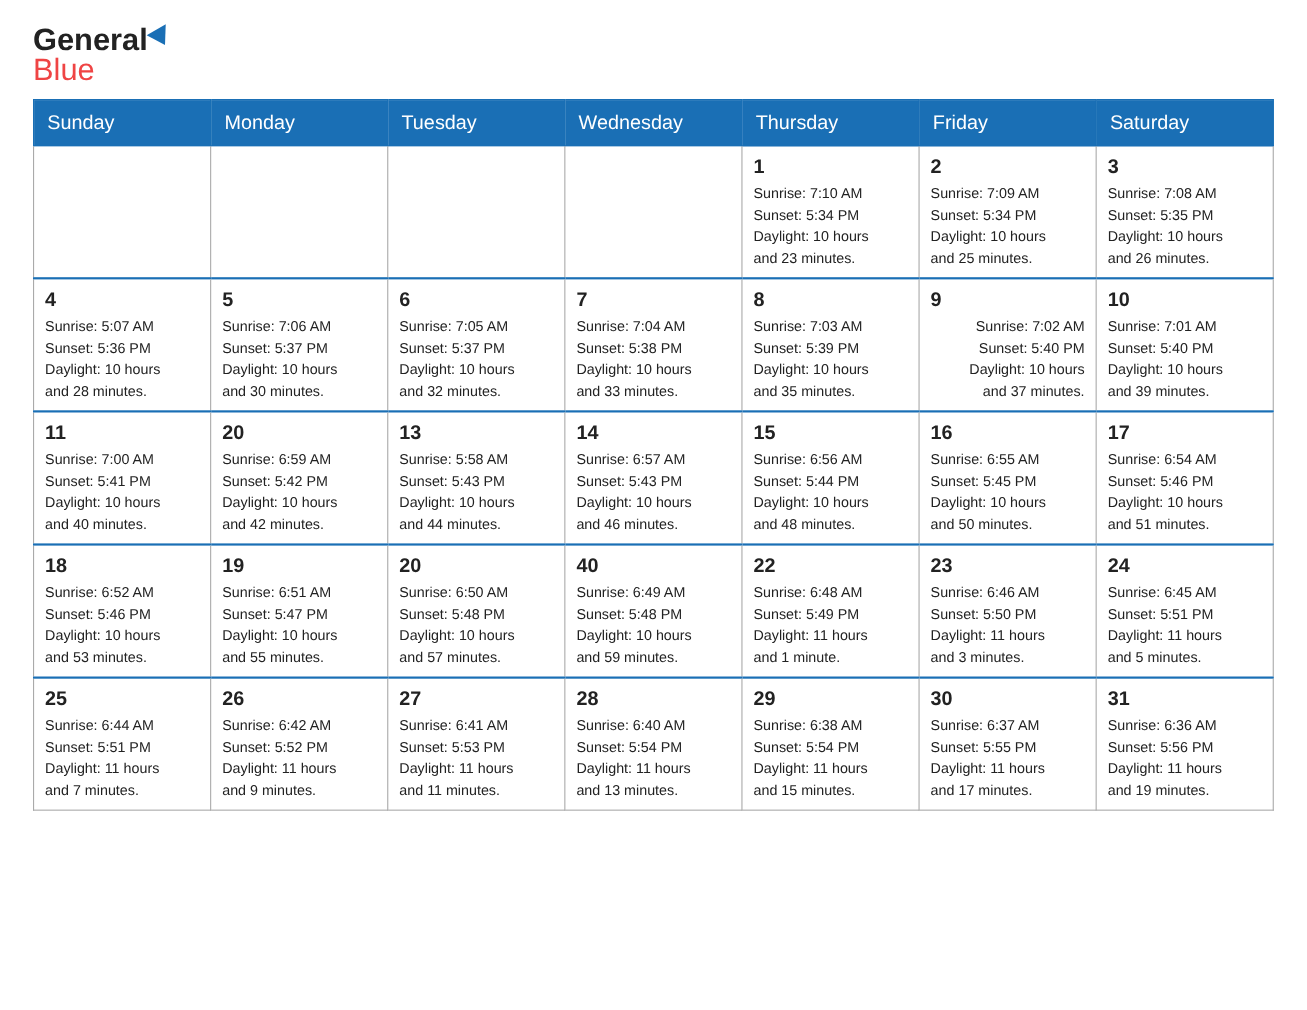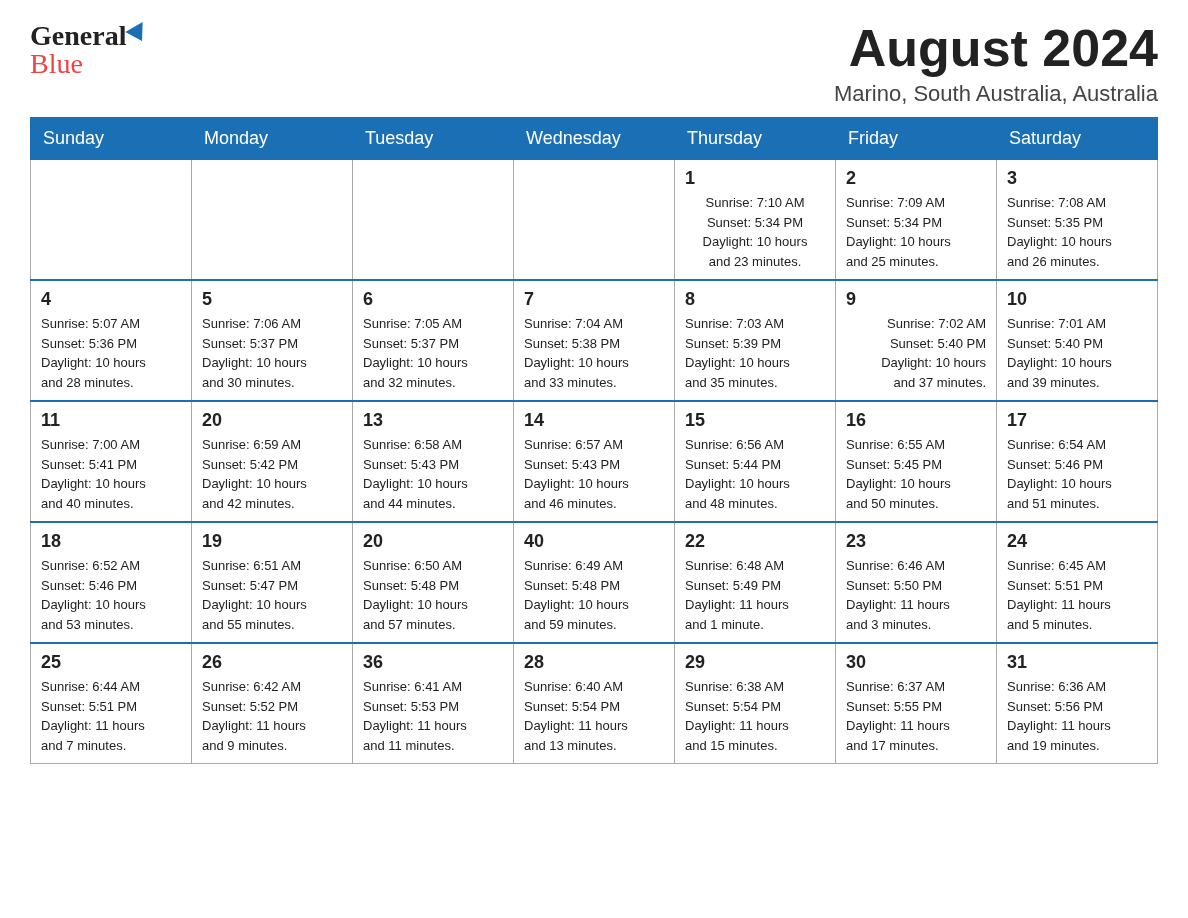--- a/index.html
+++ b/index.html
@@ -14,21 +14,20 @@
     .header-area {
       display: flex;
       justify-content: space-between;
       align-items: flex-start;
       margin-bottom: 10px;
     }
     .logo-area {
       display: flex;
       flex-direction: column;
       align-items: flex-start;
-      font-family: Liberation Serif, serif;
     }
     .logo-text {
       font-size: 28px;
       font-weight: bold;
       color: #222;
       display: flex;
       align-items: center;
       gap: 0;
     }
     .logo-general { color: #222; font-size: 28px; }
@@ -104,24 +103,20 @@
 
 <div class="header-area">
   <div class="logo-area">
     <div class="logo-text">
       <span class="logo-general">General</span>
         <span class="logo-triangle"></span>
     </div>
     <div style="margin-top:-4px;">
       <span class="logo-blue">Blue</span>
     </div>
-  </div>
-  <div class="title-area">
-    <div class="month-title">August 2024</div>
-    <div class="location-title">Marino, South Australia, Australia</div>
   </div>
 </div>
 
 <table class="calendar-table">
   <thead>
     <tr>
       <th>Sunday</th>
       <th>Monday</th>
       <th>Tuesday</th>
       <th>Wednesday</th>
@@ -131,21 +126,21 @@
     </tr>
   </thead>
   <tbody id="calendar-body">
   <tr>
         <td class="empty-cell"></td>
         <td class="empty-cell"></td>
         <td class="empty-cell"></td>
         <td class="empty-cell"></td>
         <td>
           <span class="day-number">1</span>
-          <div class="day-info" style="white-space: pre-line; text-align: center;">Sunrise: 7:10 AM
+          <div class="day-info" style="white-space: pre-line;">Sunrise: 7:10 AM
 Sunset: 5:34 PM
 Daylight: 10 hours
 and 23 minutes.</div>
         </td>
         <td>
           <span class="day-number">2</span>
           <div class="day-info" style="white-space: pre-line;">Sunrise: 7:09 AM
 Sunset: 5:34 PM
 Daylight: 10 hours
 and 25 minutes.</div>
@@ -219,21 +214,21 @@
         </td>
         <td>
           <span class="day-number">20</span>
           <div class="day-info" style="white-space: pre-line;">Sunrise: 6:59 AM
 Sunset: 5:42 PM
 Daylight: 10 hours
 and 42 minutes.</div>
         </td>
         <td>
           <span class="day-number">13</span>
-          <div class="day-info" style="white-space: pre-line;">Sunrise: 6:58 AM
+          <div class="day-info" style="white-space: pre-line;">Sunrise: 5:58 AM
 Sunset: 5:43 PM
 Daylight: 10 hours
 and 44 minutes.</div>
         </td>
         <td>
           <span class="day-number">14</span>
           <div class="day-info" style="white-space: pre-line;">Sunrise: 6:57 AM
 Sunset: 5:43 PM
 Daylight: 10 hours
 and 46 minutes.</div>
@@ -320,21 +315,21 @@
 and 7 minutes.</div>
         </td>
         <td>
           <span class="day-number">26</span>
           <div class="day-info" style="white-space: pre-line;">Sunrise: 6:42 AM
 Sunset: 5:52 PM
 Daylight: 11 hours
 and 9 minutes.</div>
         </td>
         <td>
-          <span class="day-number">36</span>
+          <span class="day-number">27</span>
           <div class="day-info" style="white-space: pre-line;">Sunrise: 6:41 AM
 Sunset: 5:53 PM
 Daylight: 11 hours
 and 11 minutes.</div>
         </td>
         <td>
           <span class="day-number">28</span>
           <div class="day-info" style="white-space: pre-line;">Sunrise: 6:40 AM
 Sunset: 5:54 PM
 Daylight: 11 hours

